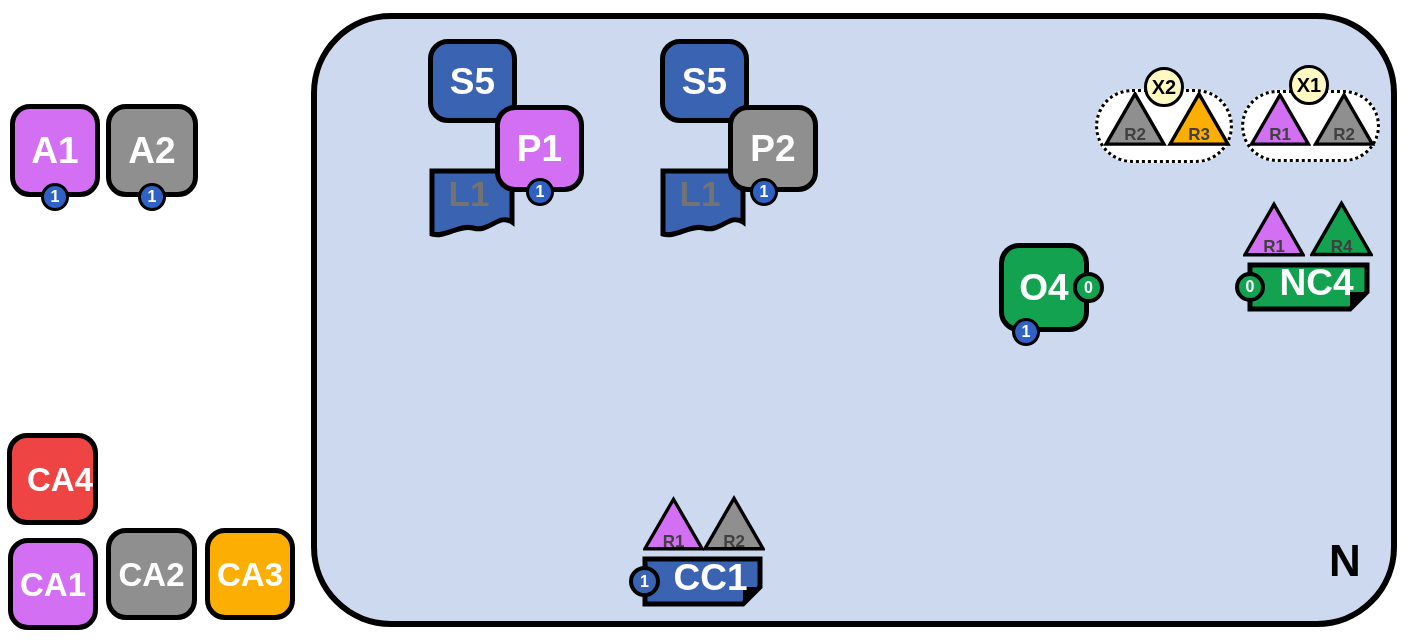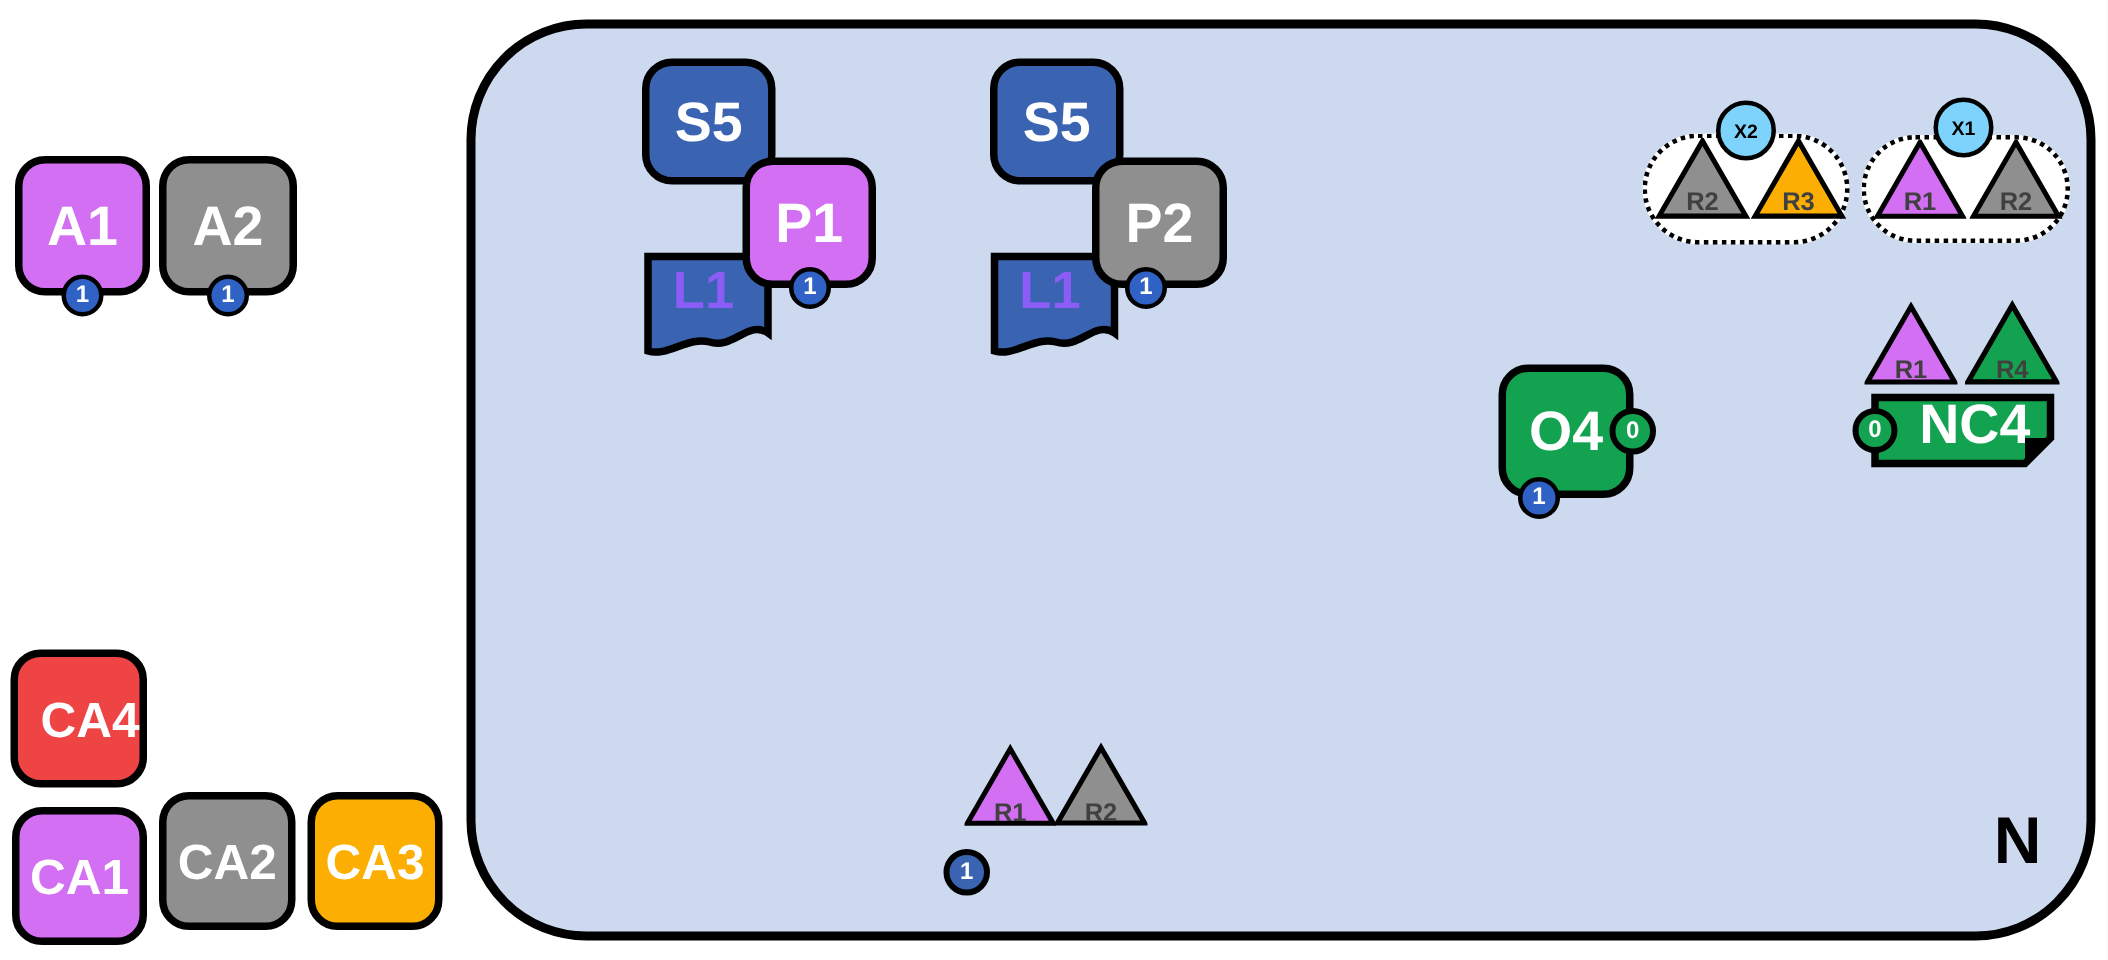--- a/index.html
+++ b/index.html
@@ -25,32 +25,32 @@
            color: #fff; font-weight: bold; font-size: 16px; z-index: 5; }
 
   .tri { position: absolute; z-index: 1; }
   .tri svg { display: block; }
   .tri-label { position: absolute; left: 0; right: 0; bottom: 1px; text-align: center;
                color: #404040; font-weight: bold; font-size: 17px; }
 
   .flag { position: absolute; z-index: 2; }
   .flag svg { display: block; }
   .flag-label { position: absolute; left: 0; right: 6px; top: 6px; text-align: center;
-                color: #8b5cf6; font-weight: bold; font-size: 35px; }
+                color: #737373; font-weight: bold; font-size: 35px; }
 
   .note { position: absolute; z-index: 2; }
   .note svg { display: block; }
   .note-label { position: absolute; left: 16px; right: 0; top: 0; bottom: 8px;
                 display: flex; align-items: center; justify-content: center;
                 color: #fff; font-weight: bold; font-size: 37px; }
 
   .pill { position: absolute; background: #fff; border: 3px dotted #000; border-radius: 38px; z-index: 2; }
-  .xcircle { position: absolute; width: 40px; height: 40px; background: #7dd3fc; border: 3px solid #000;
+  .xcircle { position: absolute; width: 40px; height: 40px; background: #fef9c3; border: 3px solid #000;
              border-radius: 50%; display: flex; align-items: center; justify-content: center;
-             color: #000; font-weight: bold; font-size: 13px; z-index: 4; }
+             color: #000; font-weight: bold; font-size: 20px; z-index: 4; }
   .z1 { z-index: 1; } .z3 { z-index: 3; }
 </style>
 </head>
 <body>
 
 <div class="stage">
 
   <div class="board" style="background-color: rgb(204, 217, 238);"></div>
   <div class="nlabel">N</div>
 
@@ -167,15 +167,22 @@
       <polygon points="32,2 62,54 2,54" stroke="#000" stroke-width="3.5" fill="#d36ff2"></polygon>
     </svg>
     <span class="tri-label">R1</span>
   </div>
   <div class="tri" style="left:703px;top:494px;width:62px;height:59px;">
     <svg viewBox="0 0 64 56" width="62" height="59">
       <polygon points="32,2 62,54 2,54" stroke="#000" stroke-width="3.5" fill="#8f8f8f"></polygon>
     </svg>
     <span class="tri-label">R2</span>
   </div>
+  <div class="note" style="left:642px;top:556px;width:121px;height:51px;">
+    <svg viewBox="0 0 121 51" width="121" height="51">
+      <path d="M3,3 H118 V31 L101,48 H3 Z" stroke="#000" stroke-width="5" fill="#3a63b2"></path>
+      <polygon points="101,48 101,31 118,31" fill="#000"></polygon>
+    </svg>
+    <span class="note-label">CC1</span>
+  </div>
   <div class="edge" style="left: 629px; top: 566px; width: 31px; height: 31px; background-color: rgb(58, 99, 178);">1</div>
 
 </div>
 
 </body></html>

